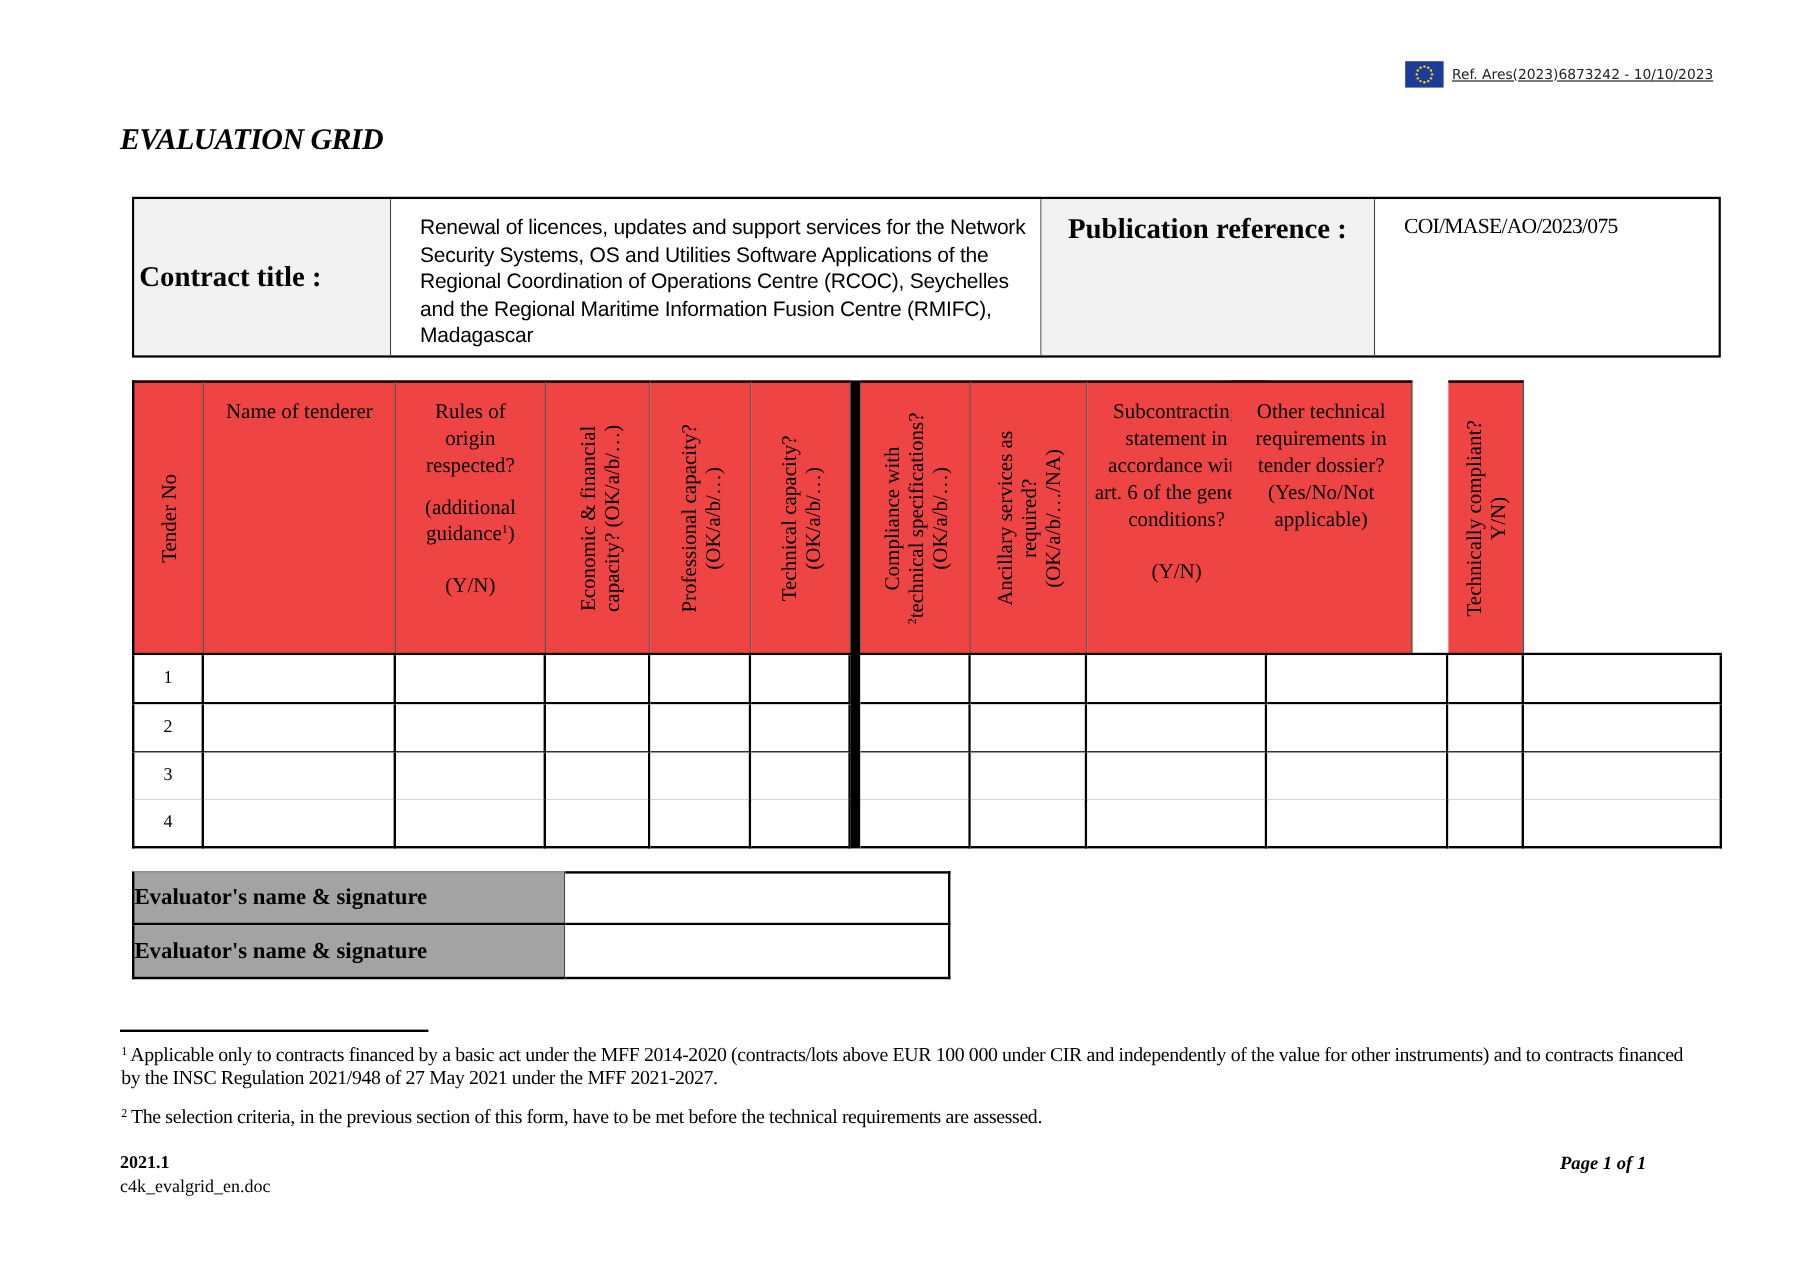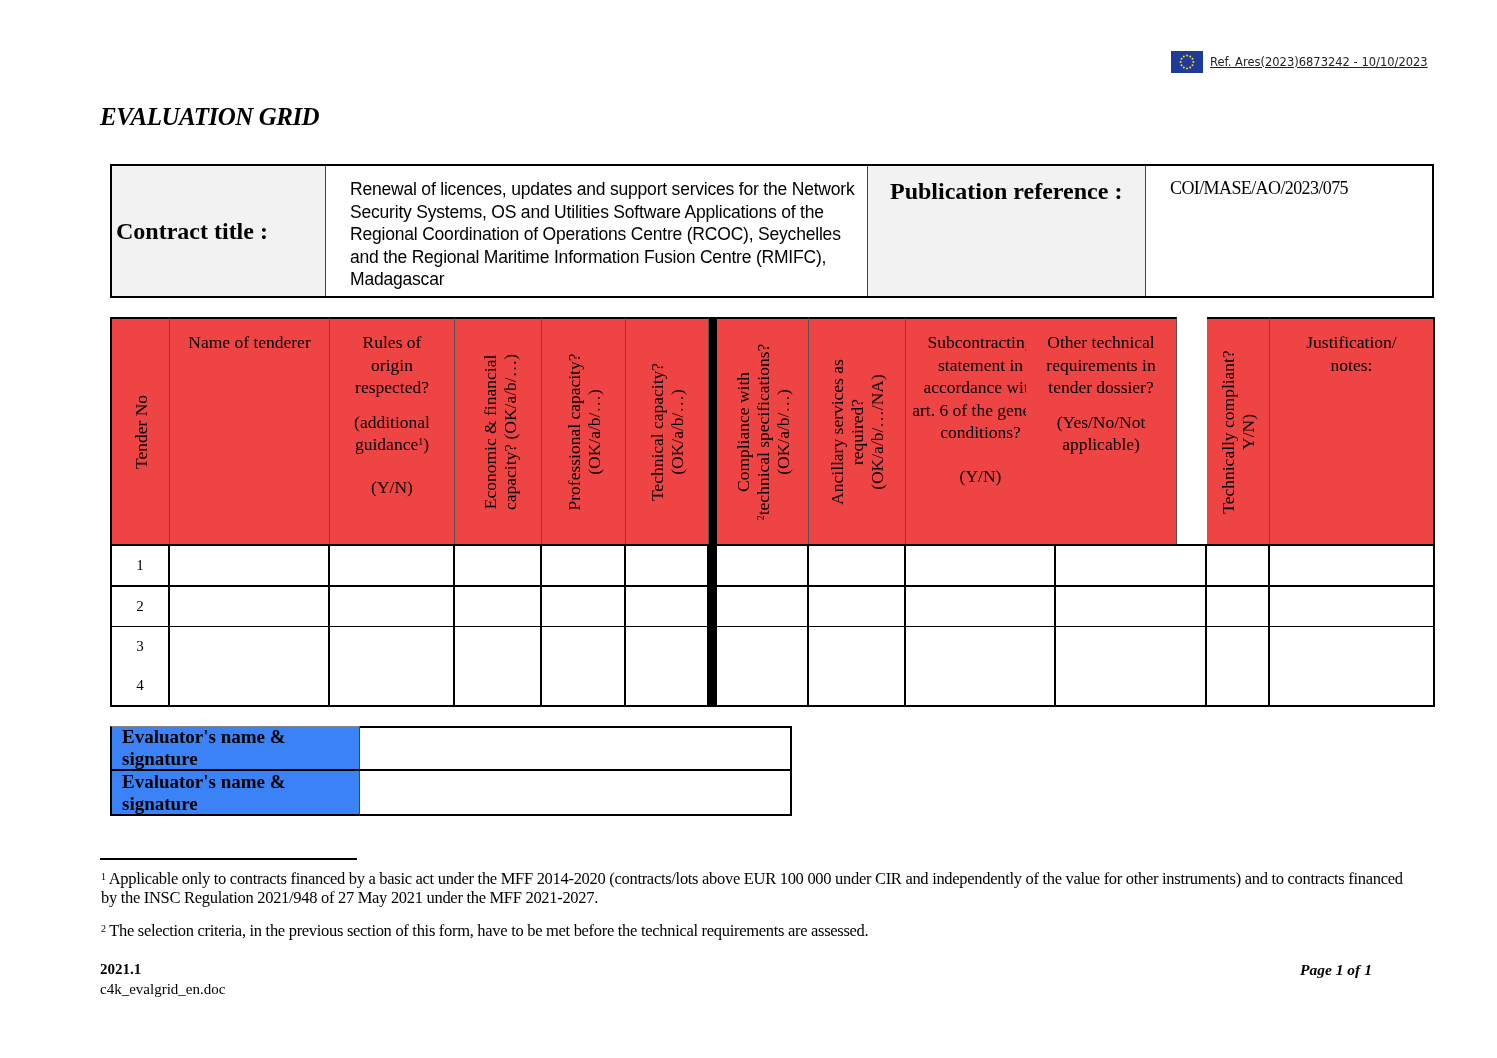--- a/index.html
+++ b/index.html
@@ -37,22 +37,22 @@
   .vtext { position:absolute; left:50%; top:50%; width:210px; transform:translate(-50%,-50%) rotate(-90deg);
            font-size:17.5px; line-height:20px; text-align:center; }
   .thick { position:absolute; top:0; width:8px; background:#000; }
   #grid .bcell { background:#fff; border-right:2px solid #000; border-bottom:2px solid #000; height:41px; }
   #grid .bcell.first { border-left:2px solid #000; font-size:15px; display:flex; align-items:center; justify-content:center; }
   .hline { position:absolute; left:0; width:1325px; height:2px; background:#000; }
 
   
   #evaluators { left:110px; top:726px; width:682px; }
   .ev-row { display:flex; height:45px; box-sizing:border-box; }
-  .ev-label { width:250px; background:#3b82f6; border:2px solid #000; border-right:1px solid #444; border-top:none;
-              font-size:19px; font-weight:bold; display:flex; align-items:center; padding-left:10px; box-sizing:border-box; }
+  .ev-label { width:361px; background:#a3a3a3; border:2px solid #000; border-right:1px solid #444; border-top:none;
+              font-size:19px; font-weight:bold; display:flex; align-items:center; padding-left:0; box-sizing:border-box; }
   .ev-sign { flex:1; border:2px solid #000; border-top:none; border-left:none; background:#fff; box-sizing:border-box; }
   .ev-row:first-child .ev-label, .ev-row:first-child .ev-sign { border-top:2px solid #000; }
   .ev-row:first-child .ev-label { border-top:1px solid #888; }
 
   #fn-rule { left:100px; top:858px; width:257px; height:1.5px; background:#000; }
   .fn { left:101px; font-size:16.5px; line-height:19px; letter-spacing:-0.3px; }
   #fn1 { top:869px; width:1310px; }
   #fn2 { top:921px; }
   sup { font-size:10px; vertical-align:top; position:relative; top:-2px; }
 
@@ -140,30 +140,27 @@
   </div>
   <div class="hcell" style="left:796px;width:150px;">
     <div class="htext" style="padding:12px 6px 0 6px;">
       <div>Subcontracting statement in accordance with art. 6 of the general conditions?</div>
       <div style="margin-top:21px;">(Y/N)</div>
     </div>
   </div>
   <div class="hcell" style="left:916px;width:151px;">
     <div class="htext" style="padding:12px 20px 0 20px;">
       <div>Other technical requirements in tender dossier?</div>
-      <div style="margin-top:12px;">(Yes/No/Not applicable)</div>
+      <div style="">(Yes/No/Not applicable)</div>
     </div>
   </div>
   <div class="hcell" style="left:1097px;width:63px;">
     <div class="vwrap">
         <div class="vtext" style="width:180px;">Technically compliant? Y/N)</div>
       </div>
-  </div>
-  <div class="hcell last" style="left:1160px;width:165px;">
-    <div class="htext" style="padding:12px 20px 0 20px;">Justification/ notes:</div>
   </div>
 
   <div class="thick" style="left:599px;height:390px;"></div>
 
   <div class="hline" style="top:227px;"></div>
 
   <div>
     <div class="bcell first" style="left:0;top:229px;width:60px;">1</div>
     <div class="bcell" style="left:60px;top:229px;width:160px;"></div>
     <div class="bcell" style="left:220px;top:229px;width:125px;"></div>

